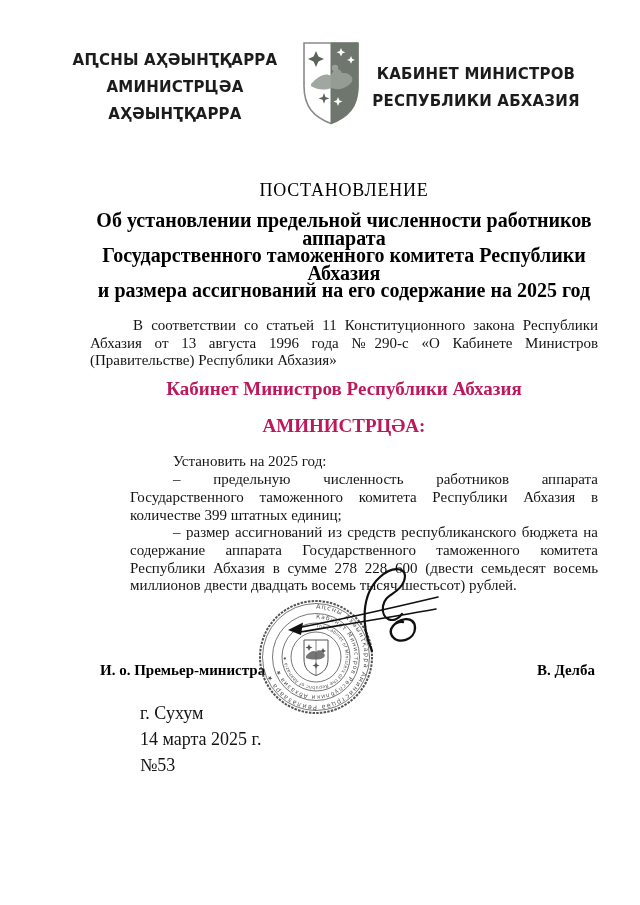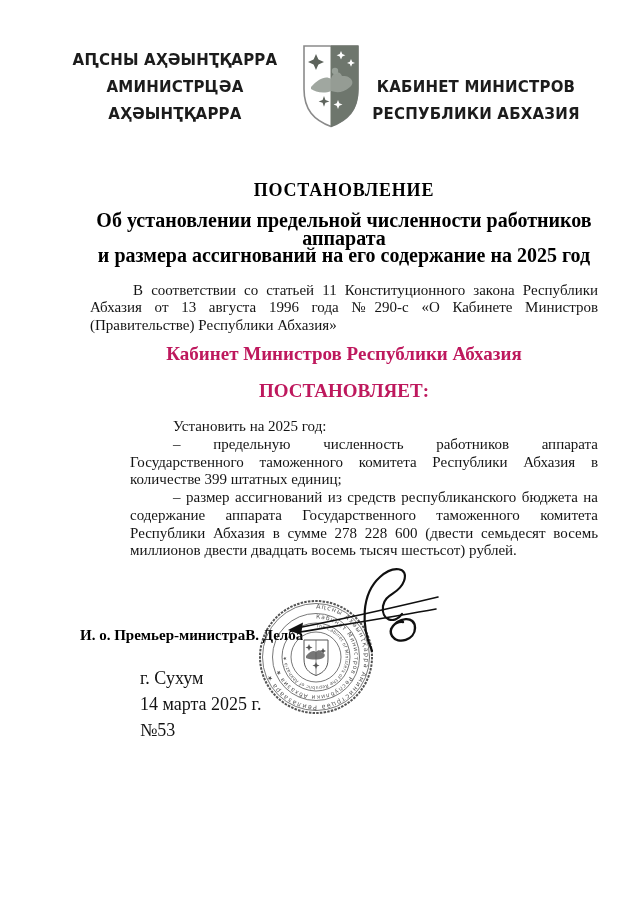--- a/index.html
+++ b/index.html
@@ -3,50 +3,50 @@
 <meta charset="utf-8">
 <style>
   html,body{margin:0;padding:0;background:#e8e8e8;}
   .page{
     position:relative;width:640px;height:905px;margin:0 auto;
     background:#ffffff;overflow:hidden;color:#141414;
     font-family:"Liberation Serif","DejaVu Serif",serif;
   }
   
   .letterhead{
-    display:flex;justify-content:space-between;align-items:flex-end;
+    display:flex;justify-content:space-between;align-items:center;
     padding:38px 55px 0 55px;
   }
   .lh-block{
     font-family:"DejaVu Sans","Liberation Sans",sans-serif;
     font-weight:bold;font-size:15px;line-height:27px;
     text-align:center;letter-spacing:.2px;padding-top:9px;color:#1c1c1c;
   }
   .lh-left{width:240px;}
   .lh-right{width:218px;}
   .emblem-wrap{width:60px;height:84px;flex:0 0 auto;}
   
   .doc{width:508px;margin-left:90px;}
   .title{
-    margin:52px 0 0 0;text-align:center;font-size:18px;font-weight:bold;
+    margin:52px 0 0 0;text-align:center;font-size:18px;font-weight:normal;
     letter-spacing:.8px;line-height:21px;color:#000;
   }
   .subtitle{margin-top:11px;text-align:center;font-weight:bold;font-size:20px;line-height:17.6px;color:#000;}
   .para{
     margin:0;font-size:15px;line-height:17.7px;text-align:justify;
     text-indent:43px;
   }
   .preamble{margin-top:17px;}
   .center-bold{margin-top:10px;text-align:center;font-weight:bold;font-size:19px;line-height:17.7px;color:#be185d;}
   .decree{margin-top:10px;}
   .items{margin-top:12px;margin-left:40px;}
   
   .sig-row{
-    display:flex;justify-content:flex-start;
-    margin:66px 45px 0 80px;
+    display:flex;justify-content:space-between;
+    margin:66px 45px 0 100px;
     font-weight:bold;font-size:15px;line-height:18px;color:#000;
   }
   .issue{margin:21px 0 0 140px;font-size:18px;line-height:26px;}
   .issue div{height:26px;}
   
   .overlay{position:absolute;left:0;top:0;width:640px;height:905px;pointer-events:none;}
   .seal-text{font-family:"DejaVu Sans",sans-serif;fill:#3d3d3d;}
 </style>
 </head>
 <body>
@@ -90,27 +90,28 @@
       <div>КАБИНЕТ МИНИСТРОВ</div>
       <div>РЕСПУБЛИКИ АБХАЗИЯ</div>
     </div>
   </div>
 
   <div class="doc">
     <div class="title">ПОСТАНОВЛЕНИЕ</div>
 
     <div class="subtitle">
       <div>Об установлении предельной численности работников аппарата</div>
+      <div>Государственного таможенного комитета Республики Абхазия</div>
       <div>и размера ассигнований на его содержание на 2025 год</div>
     </div>
 
     <p class="para preamble">В соответствии со статьей 11 Конституционного закона Республики Абхазия от 13 августа 1996 года №290-с «О Кабинете Министров (Правительстве) Республики Абхазия»</p>
 
     <p class="center-bold">Кабинет Министров Республики Абхазия</p>
-    <p class="center-bold decree">ПОСТАНОВЛЯЕТ:</p>
+    <p class="center-bold decree">АМИНИСТРЦӘА:</p>
 
     <div class="items">
       <p class="para">Установить на 2025 год:</p>
       <p class="para">– предельную численность работников аппарата Государственного таможенного комитета Республики Абхазия в количестве 399 штатных единиц;</p>
       <p class="para">– размер ассигнований из средств республиканского бюджета на содержание аппарата Государственного таможенного комитета Республики Абхазия в сумме 278&nbsp;228&nbsp;600 (двести семьдесят восемь миллионов двести двадцать восемь тысяч шестьсот) рублей.</p>
     </div>
   </div>
 
   <div class="sig-row">
     <span>И. о. Премьер-министра</span>

